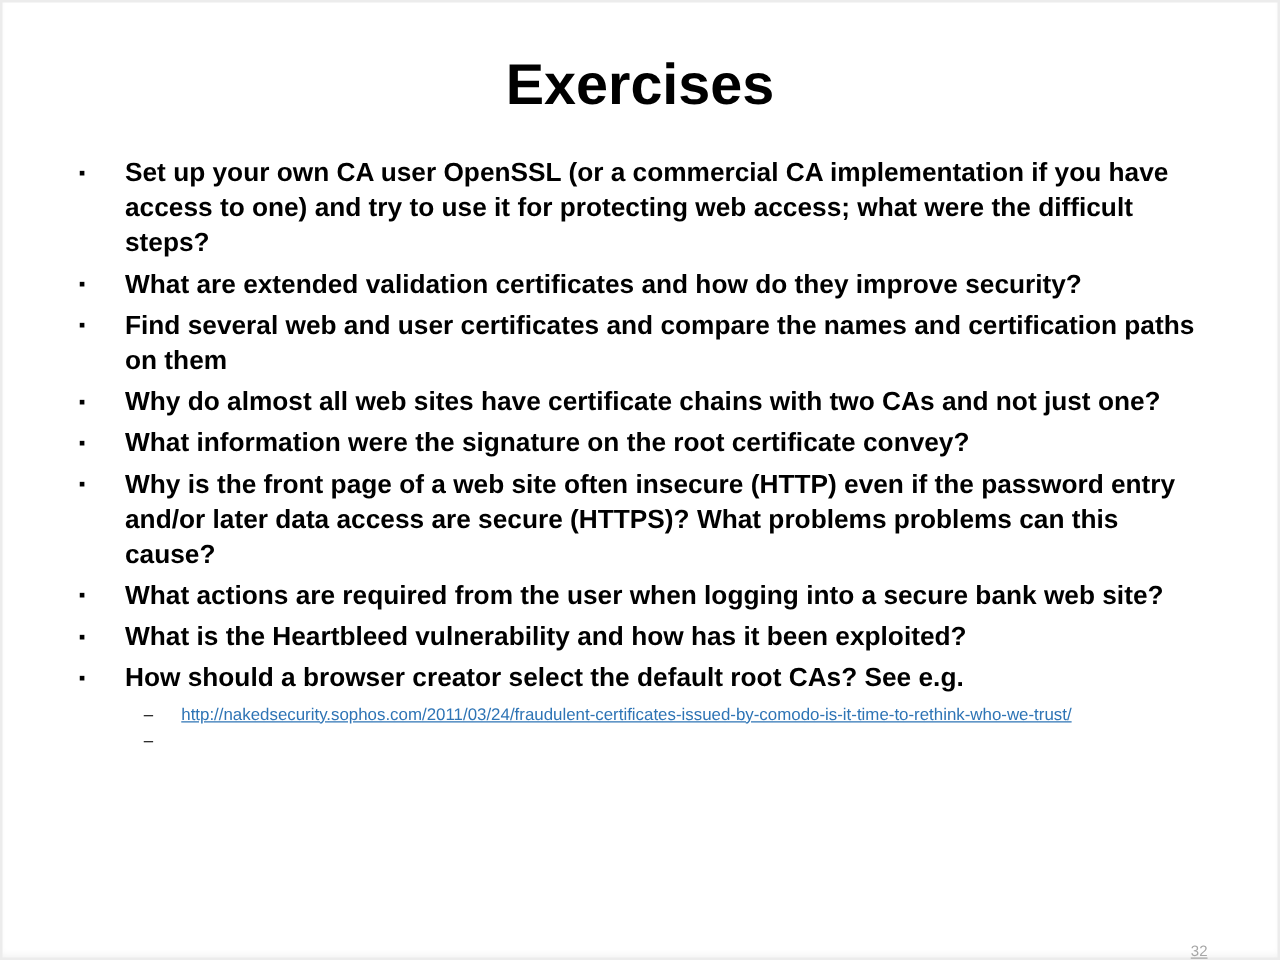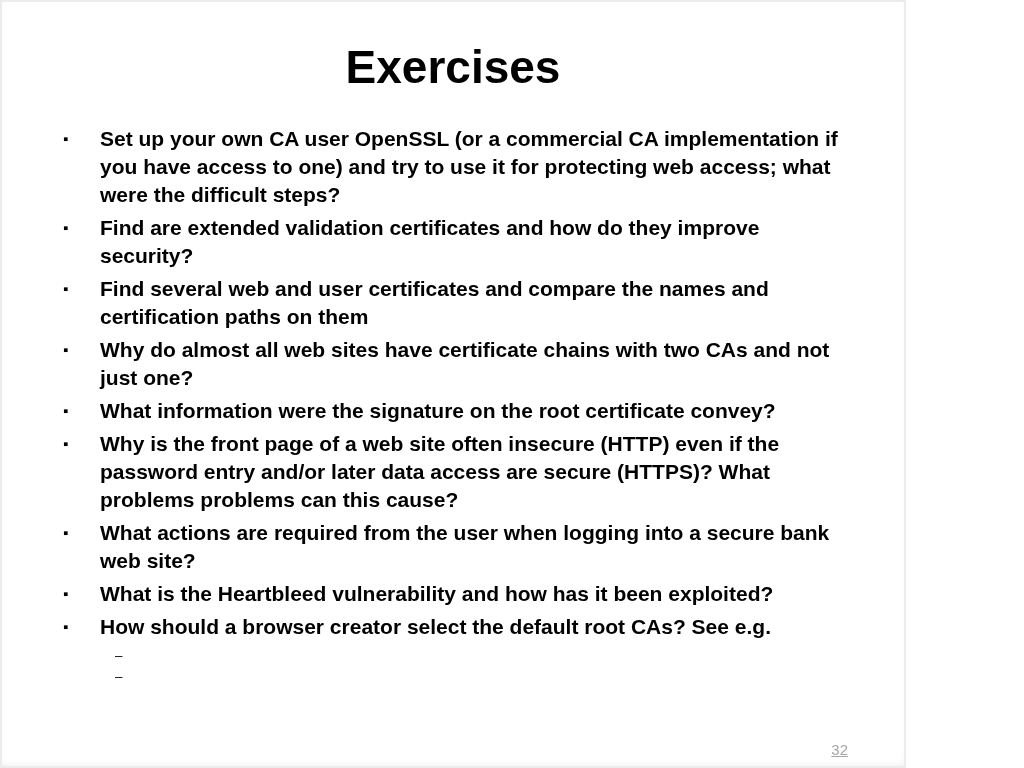--- a/index.html
+++ b/index.html
@@ -6,21 +6,21 @@
     margin: 0;
     padding: 0;
     width: 1024px;
     height: 768px;
     background: #ffffff;
     font-family: "Liberation Sans", sans-serif;
     overflow: hidden;
   }
   .slide {
     position: relative;
-    width: 906px;
+    width: 1024px;
     height: 768px;
     background: #ffffff;
     box-shadow: inset 0 0 0 2px #ececec, inset 0 -4px 6px rgba(0,0,0,0.05);
     box-sizing: border-box;
   }
   .title {
     margin: 0;
     padding-top: 42px;
     text-align: center;
     font-size: 46px;
@@ -68,22 +68,22 @@
   }
   .sub-bullet a.link {
     color: #2E74B5;
     text-decoration: underline;
     cursor: pointer;
     word-break: break-all;
   }
   .page-number {
     position: absolute;
     right: 58px;
-    bottom: 10px;
-    font-size: 15px;
+    bottom: 0;
+    font-size: 12px;
     color: #a6a6a6;
     font-weight: normal;
     text-decoration: underline;
   }
 </style>
 </head>
 <body>
 
 <div class="slide">
 
@@ -91,21 +91,21 @@
 
   <div class="body">
 
     <div class="bullet">
       <span class="marker">▪</span>
       <span class="text">Set up  your own CA user OpenSSL (or a commercial CA implementation if you have access to one) and try to use it for protecting web access; what were the difficult steps?</span>
     </div>
 
     <div class="bullet">
       <span class="marker">▪</span>
-      <span class="text">Find are extended validation certificates and how do they improve security?</span>
+      <span class="text">What are extended validation certificates and how do they improve security?</span>
     </div>
 
     <div class="bullet">
       <span class="marker">▪</span>
       <span class="text">Find several web and user certificates and compare the names and certification paths on them</span>
     </div>
 
     <div class="bullet">
       <span class="marker">▪</span>
       <span class="text">Why do almost all web sites have certificate chains with two CAs and not just one?</span>
@@ -131,20 +131,21 @@
       <span class="text">What is the Heartbleed vulnerability and how has it been exploited?</span>
     </div>
 
     <div class="bullet">
       <span class="marker">▪</span>
       <span class="text">How should a browser creator select the default root CAs? See e.g.</span>
     </div>
 
     <div class="sub-bullet">
       <span class="marker">–</span>
+      <a class="link">http://nakedsecurity.sophos.com/2011/03/24/fraudulent-certificates-issued-by-comodo-is-it-time-to-rethink-who-we-trust/</a>
     </div>
 
     <div class="sub-bullet">
       <span class="marker">–</span>
     </div>
 
   </div>
 
   <div class="page-number">32</div>
 

